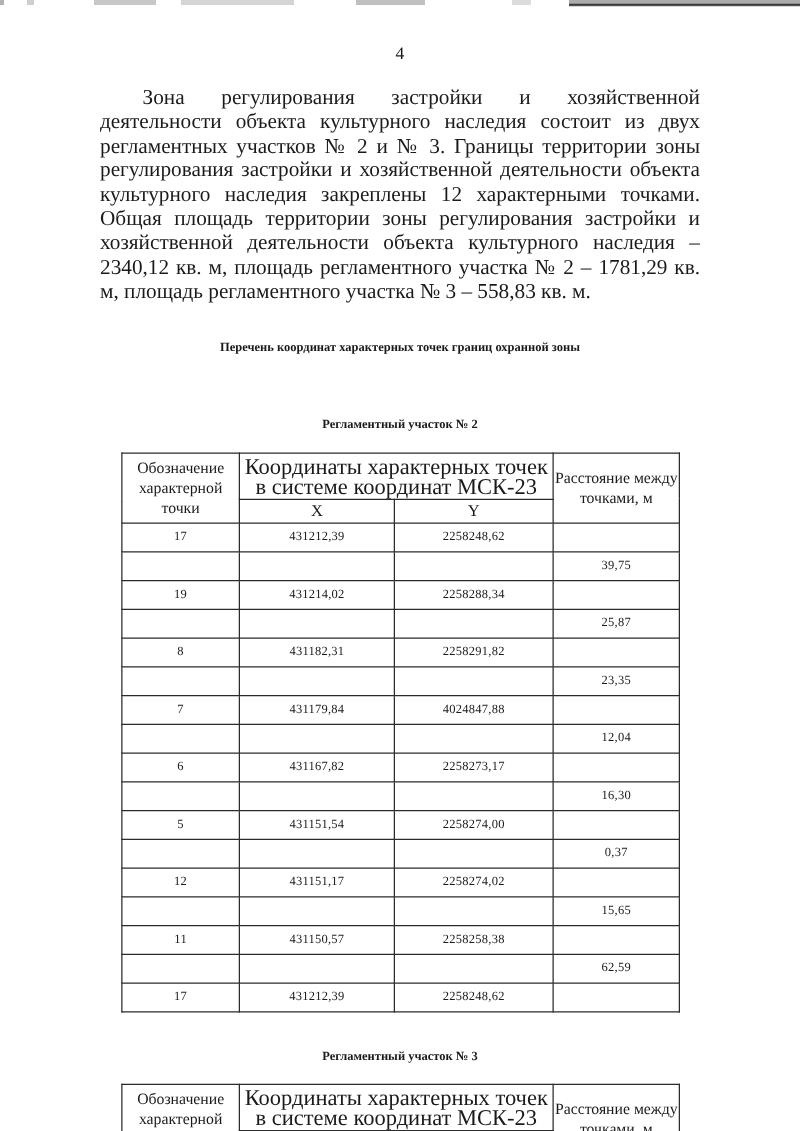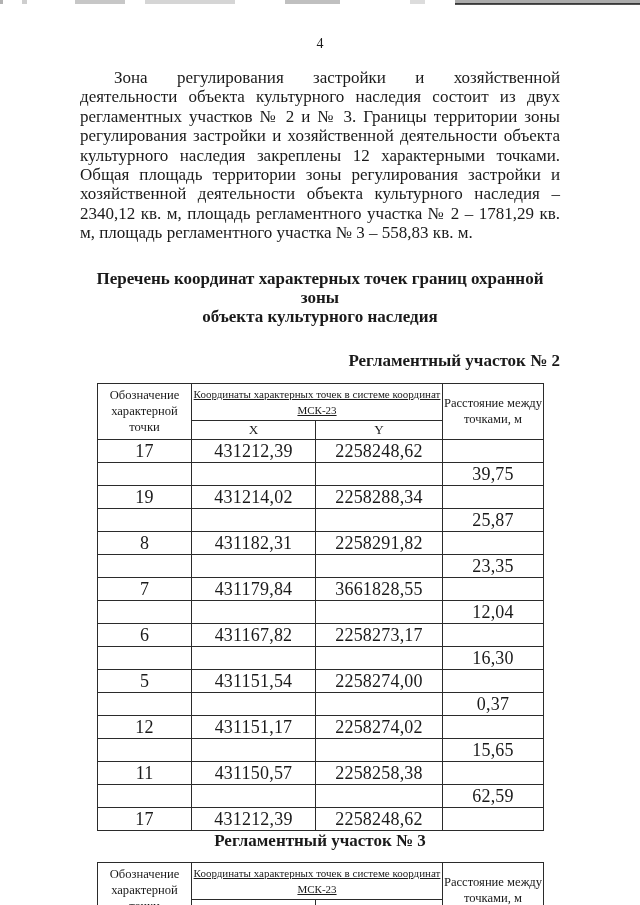--- a/index.html
+++ b/index.html
@@ -65,26 +65,26 @@
     line-height: 19.4px;
     text-align: justify;
     text-indent: 34px;
     hyphens: none;
   }
 
   .heading {
     margin: 0;
     text-align: center;
     font-weight: bold;
-    font-size: 17px;
+    font-size: 10px;
     line-height: 19px;
   }
   .heading.main   { margin-top: 26px; }
-  .heading.sub1   { margin-top: 25px; text-align: right; }
-  .heading.sub2   { }
+  .heading.sub1   { margin-top: 42px; }
+  .heading.sub2   { margin-top: 26px; }
 
   table.coord-table {
     border-collapse: collapse;
     width: 446px;
     margin: 10px 0 0 17px;
     table-layout: fixed;
     font-size: 13px;
   }
   table.coord-table.t1 { margin-top: 13px; }
   table.coord-table.t2 { margin-top: 12px; }
@@ -97,43 +97,42 @@
     font-weight: normal;
     line-height: 16px;
   }
 
   .col-point  { width: 94px;  }
   .col-x      { width: 124px; }
   .col-y      { width: 127px; }
   .col-dist   { width: 101px; }
 
   .th-point   { height: 54px; font-size: 12.6px; padding: 0 2px; }
-  .th-coords  { height: 36px; font-size: 11px; padding: 0 4px; text-decoration: underline; }
+  .th-coords  { height: 36px; font-size: 18px; padding: 0 4px; }
   .th-axis    { height: 18px; font-size: 13.2px; }
   .th-dist    { height: 54px; font-size: 12.6px; padding: 0 4px; margin-left: 23px; }
 
   .row-point td { height: 22px; }
   .row-dist  td { height: 22px; }
 
-  .cell-num { font-size: 18px; letter-spacing: .2px; }
+  .cell-num { font-size: 10px; letter-spacing: .2px; }
 </style>
 </head>
 <body>
 
 <div class="scan-noise"></div>
 <div class="scan-noise b2"></div>
 
 <div class="page">
 
   <div class="page-number">4</div>
 
   <p class="body-para">Зона регулирования застройки и хозяйственной деятельности объекта культурного наследия состоит из двух регламентных участков № 2 и № 3. Границы территории зоны регулирования застройки и хозяйственной деятельности объекта культурного наследия закреплены 12 характерными точками. Общая площадь территории зоны регулирования застройки и хозяйственной деятельности объекта культурного наследия – 2340,12 кв. м, площадь регламентного участка № 2 – 1781,29 кв. м, площадь регламентного участка № 3 – 558,83 кв. м.</p>
 
   <div class="heading main">Перечень координат характерных точек границ охранной зоны</div>
-  <div class="heading">объекта культурного наследия</div>
 
   <div class="heading sub1">Регламентный участок № 2</div>
 
   <table class="coord-table t1">
     <colgroup>
       <col class="col-point">
         <col class="col-x">
         <col class="col-y">
         <col class="col-dist">
     </colgroup>
@@ -181,21 +180,21 @@
       </tr>
       <tr class="row-dist">
         <td></td>
         <td></td>
         <td></td>
         <td class="cell-num">23,35</td>
       </tr>
       <tr class="row-point">
         <td class="cell-num">7</td>
         <td class="cell-num">431179,84</td>
-        <td class="cell-num">3661828,55</td>
+        <td class="cell-num">4024847,88</td>
         <td class="cell-num"></td>
       </tr>
       <tr class="row-dist">
         <td></td>
         <td></td>
         <td></td>
         <td class="cell-num">12,04</td>
       </tr>
       <tr class="row-point">
         <td class="cell-num">6</td>

